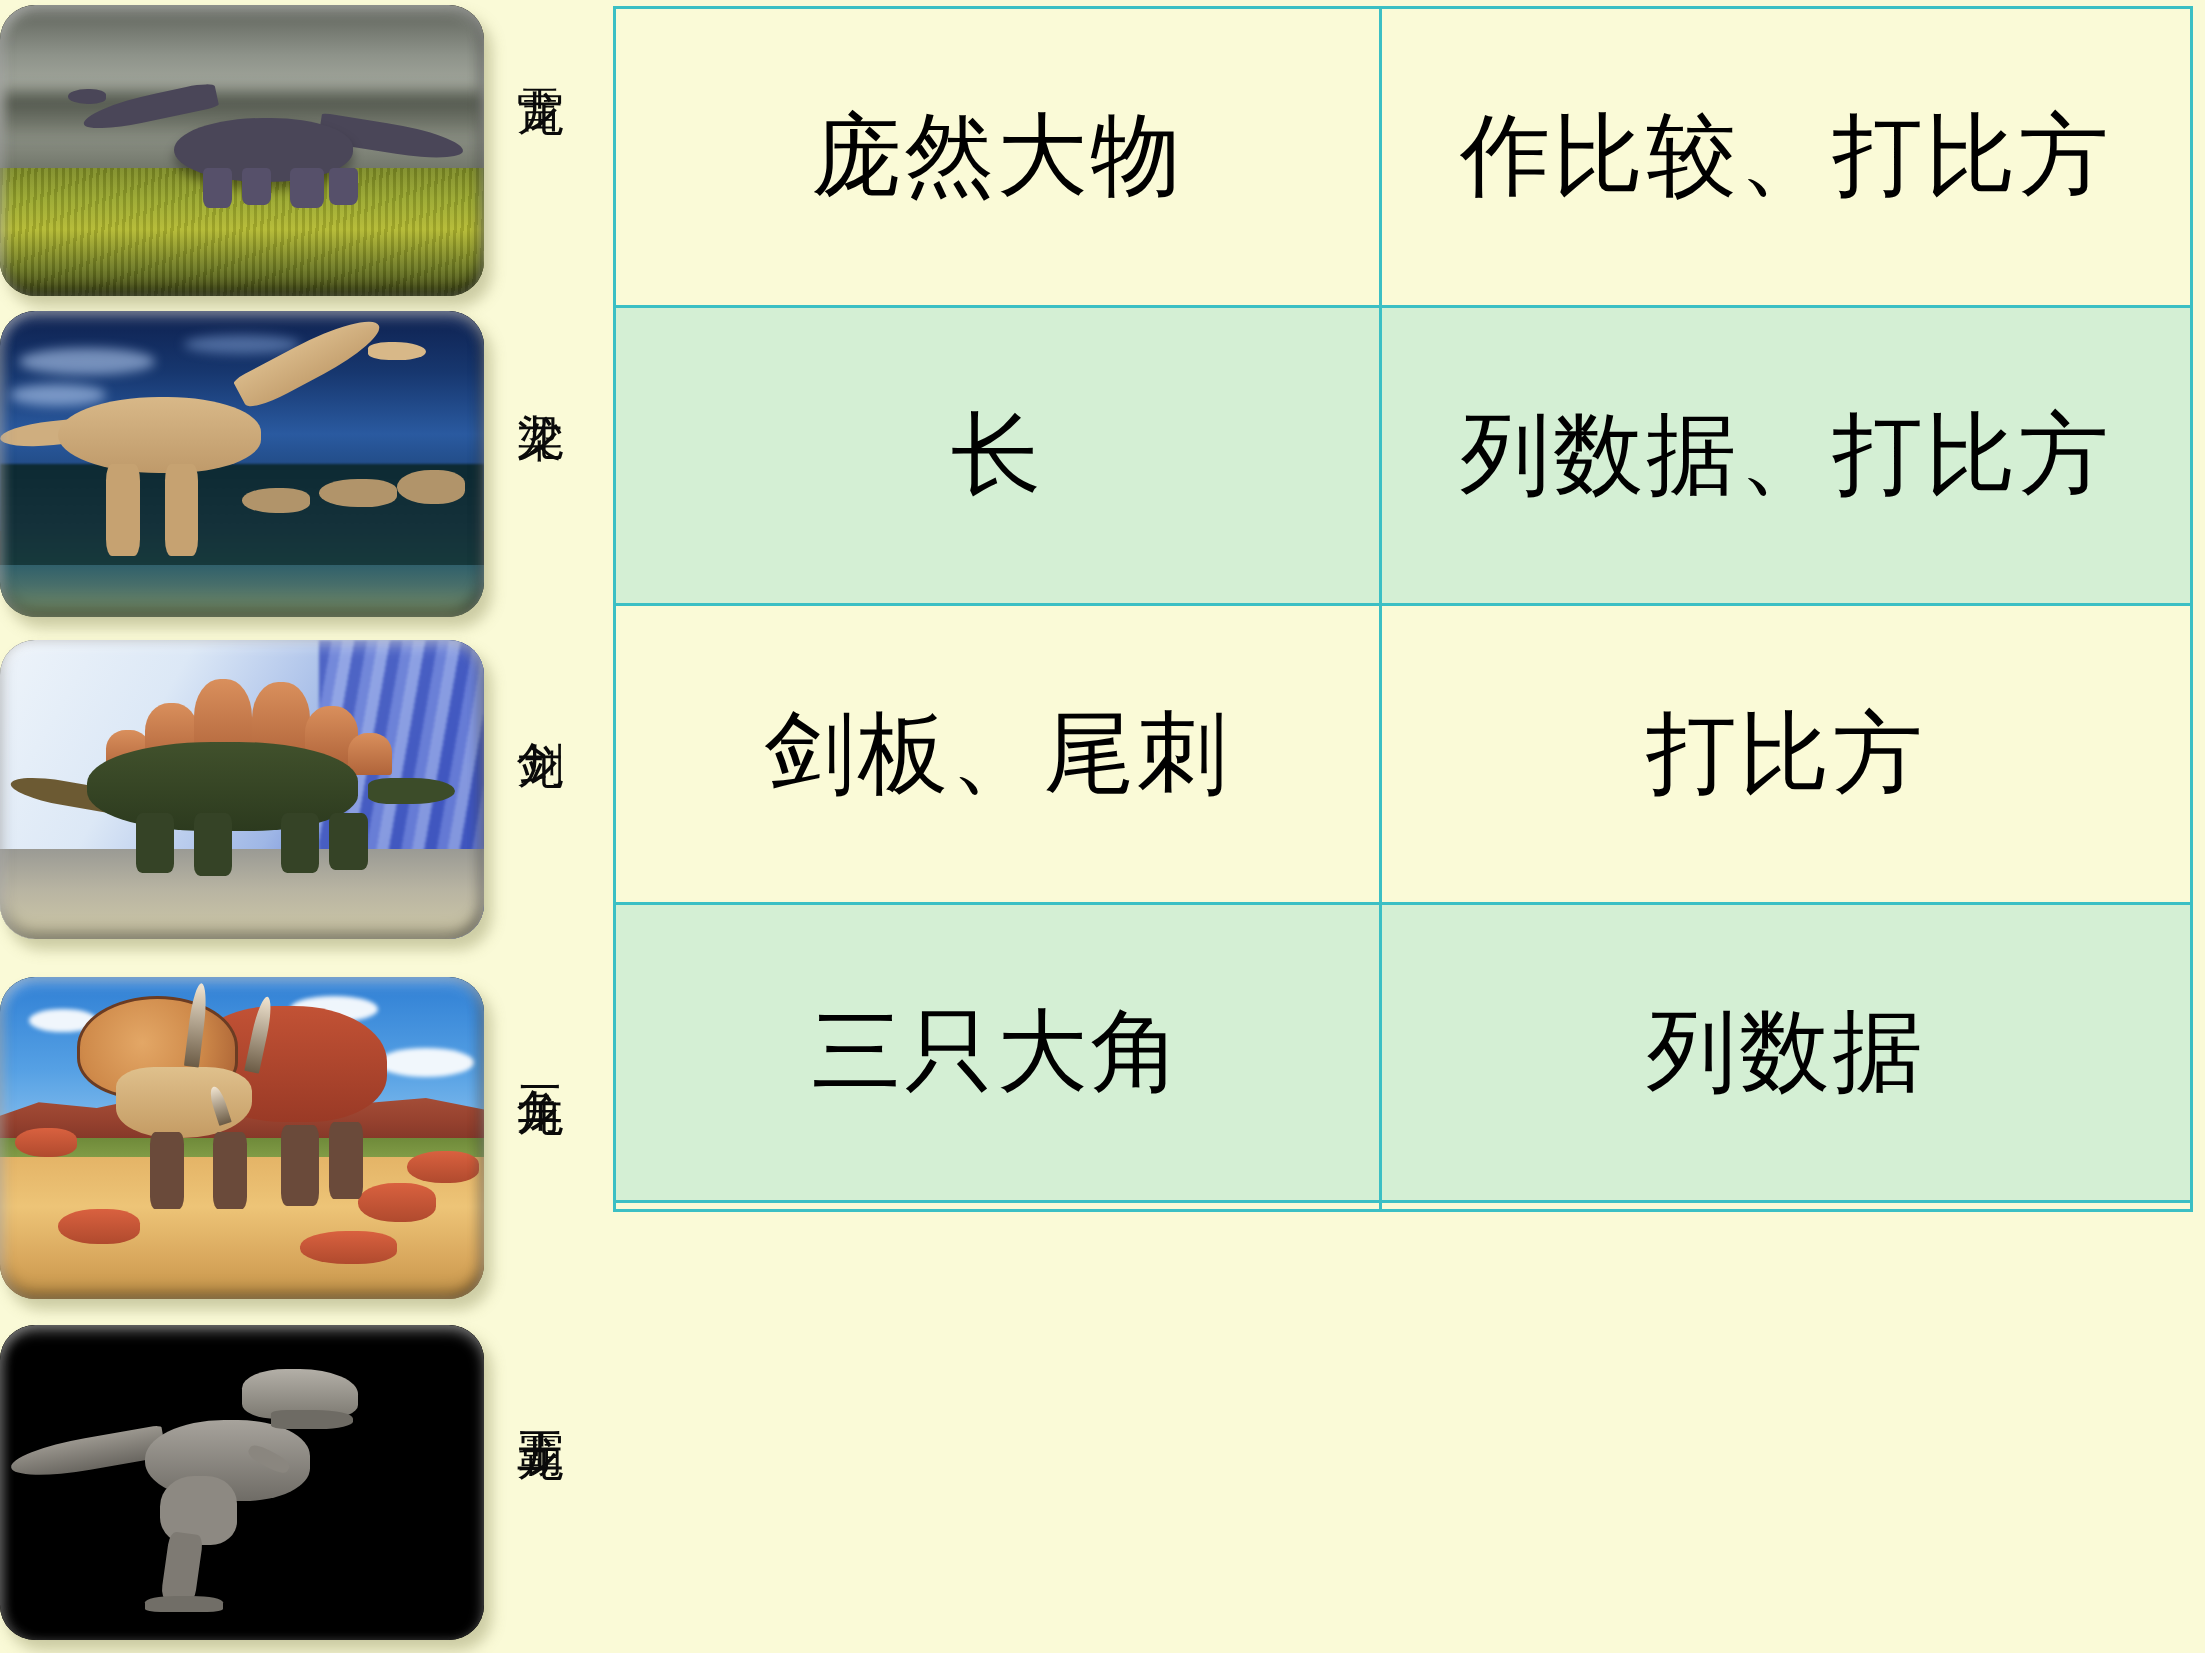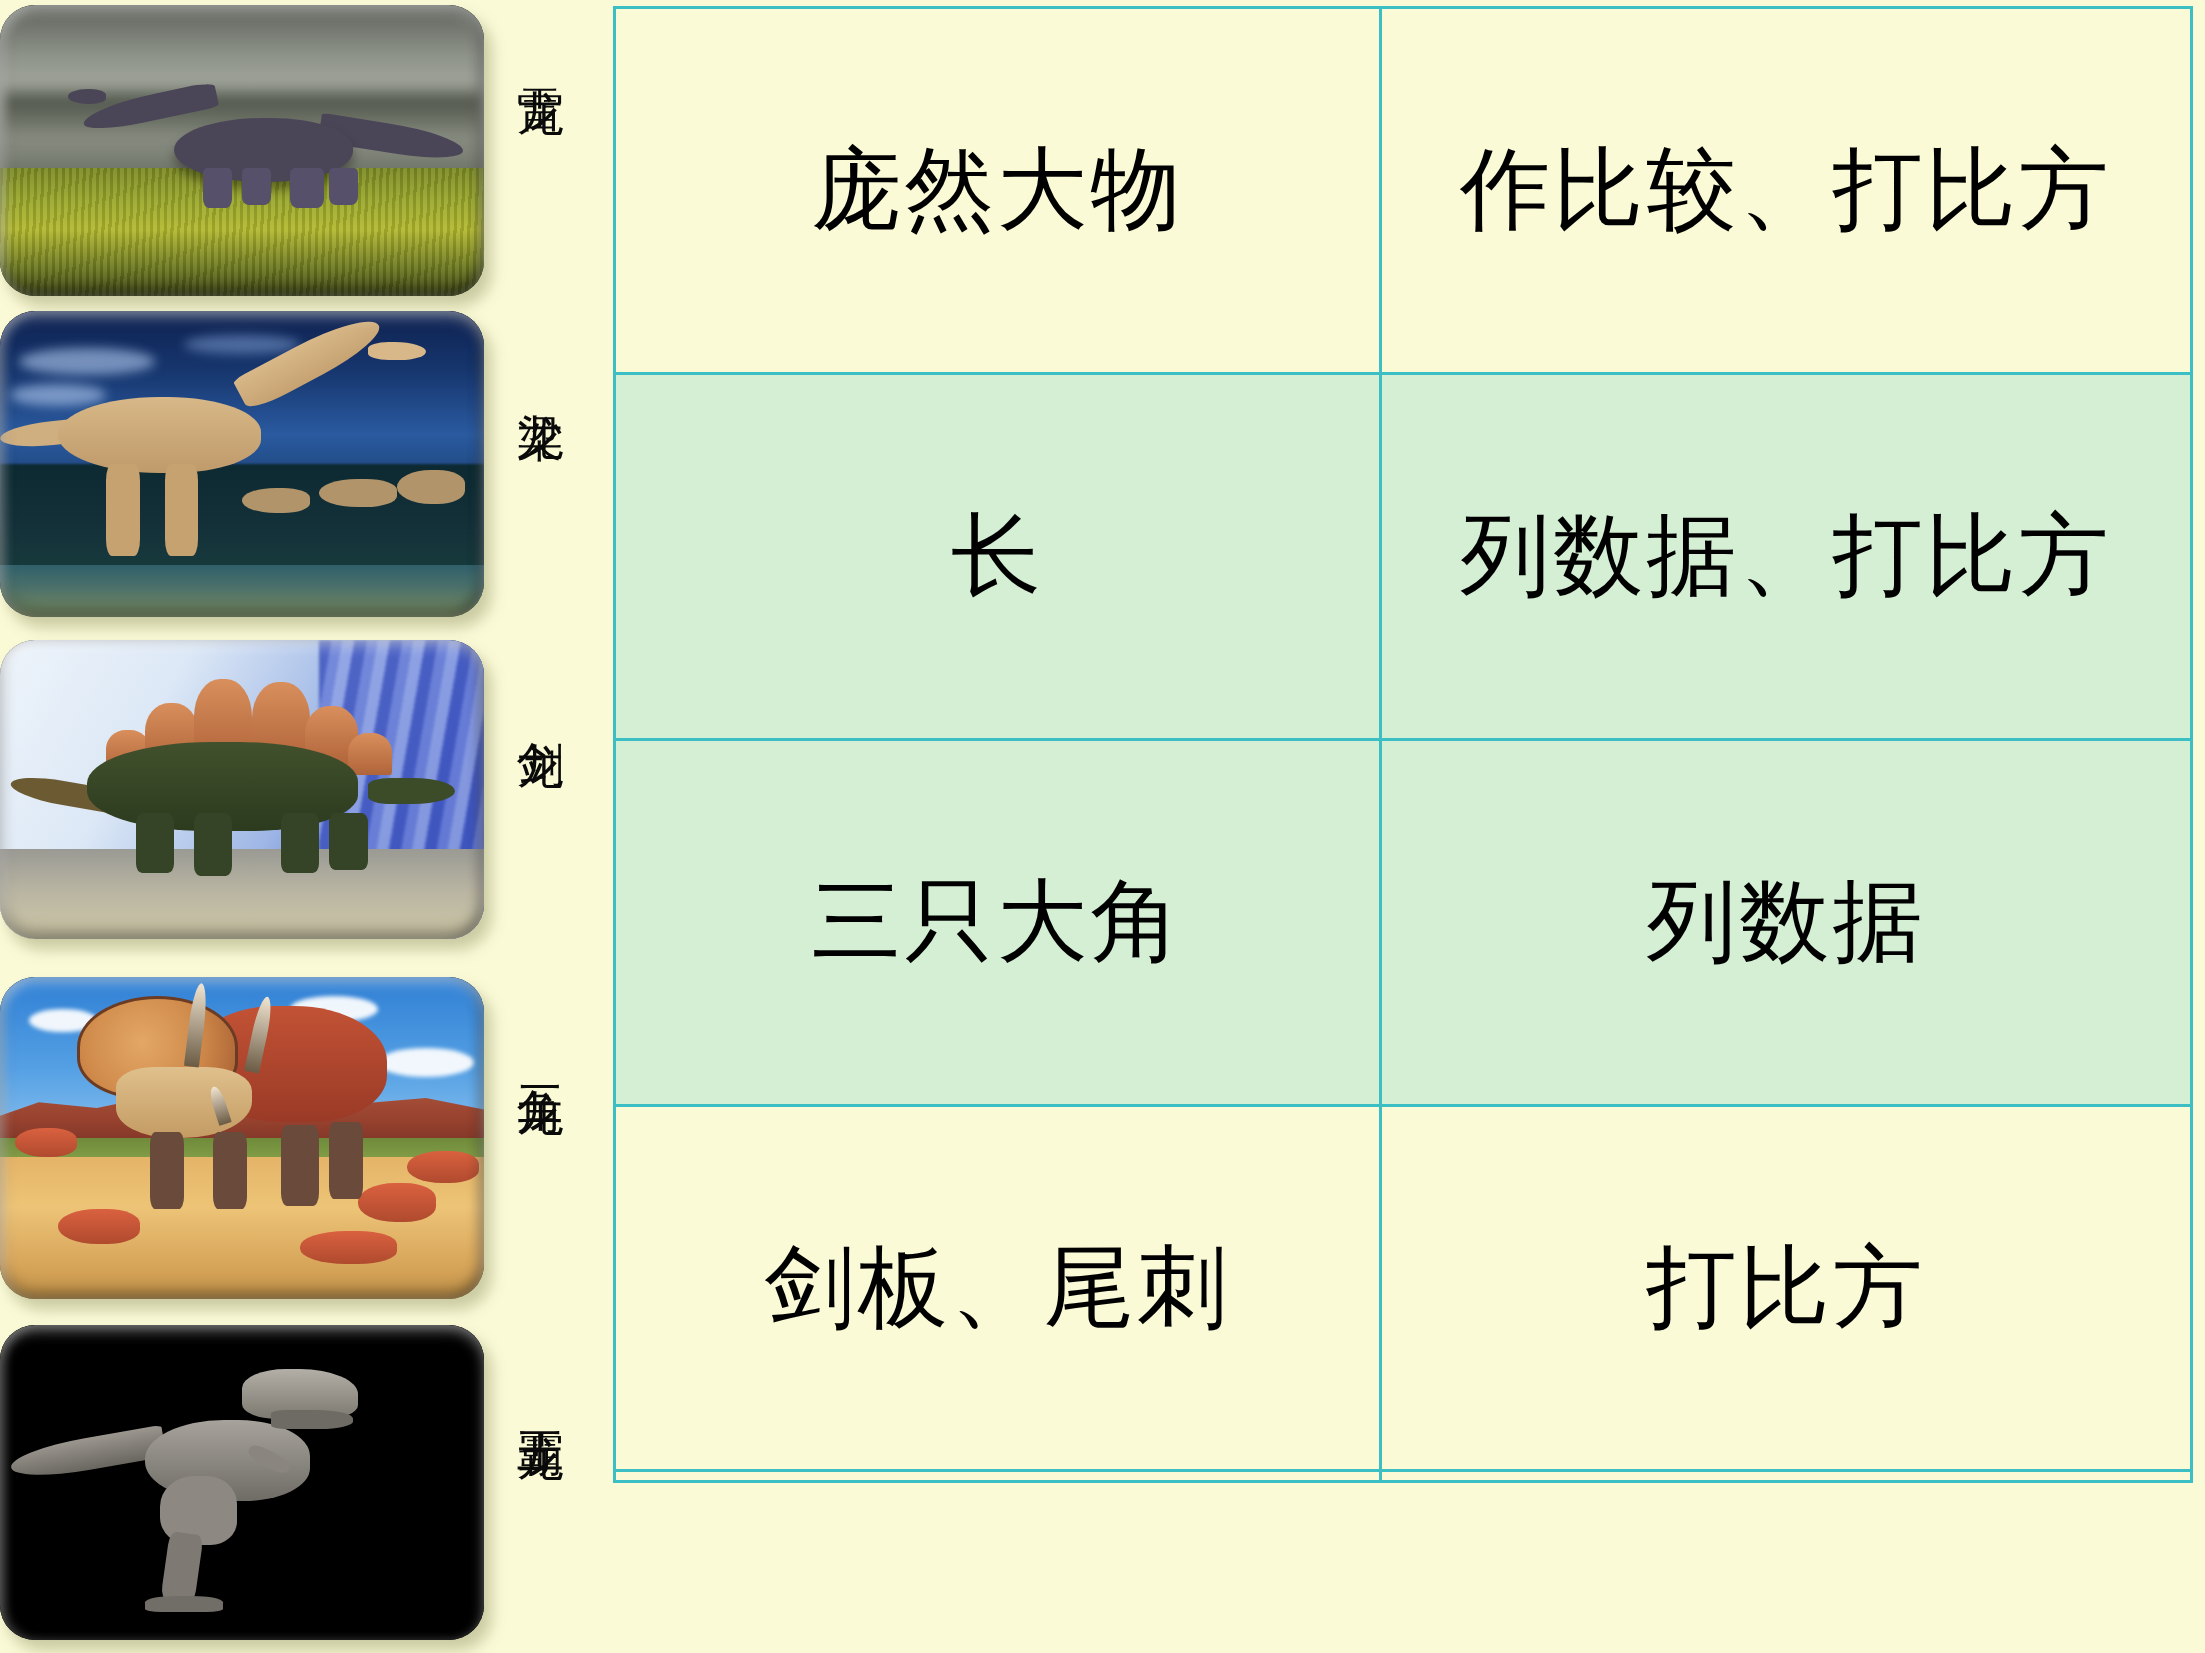--- a/index.html
+++ b/index.html
@@ -74,21 +74,21 @@
     color: #0a0a0a;
     font-weight: 400;
   }
 
   
   .table-wrap {
     position: absolute;
     left: 613px;
     top: 6.1px;
     width: 1580px;
-    height: 1477px;
+    height: 1206px;
   }
   table.grid {
     width: 100%;
     height: 100%;
     border-collapse: collapse;
     table-layout: fixed;
   }
   table.grid td {
     border: 3.8px solid #3BBFC4;
     text-align: center;
@@ -475,26 +475,26 @@
       <tbody>
           <tr>
         <td class="colA pale">庞然大物</td>
         <td class="colB pale">作比较、打比方</td>
       </tr>
       <tr>
         <td class="colA mint">长</td>
         <td class="colB mint">列数据、打比方</td>
       </tr>
       <tr>
+        <td class="colA pale">剑板、尾刺</td>
+        <td class="colB pale">打比方</td>
+      </tr>
+      <tr>
         <td class="colA mint">三只大角</td>
         <td class="colB mint">列数据</td>
-      </tr>
-      <tr>
-        <td class="colA pale">剑板、尾刺</td>
-        <td class="colB pale">打比方</td>
       </tr>
       <tr>
         <td class="colA pale"></td>
         <td class="colB pale"></td>
       </tr>
     </tbody>
       </table>
   </div>
 
 </div>

